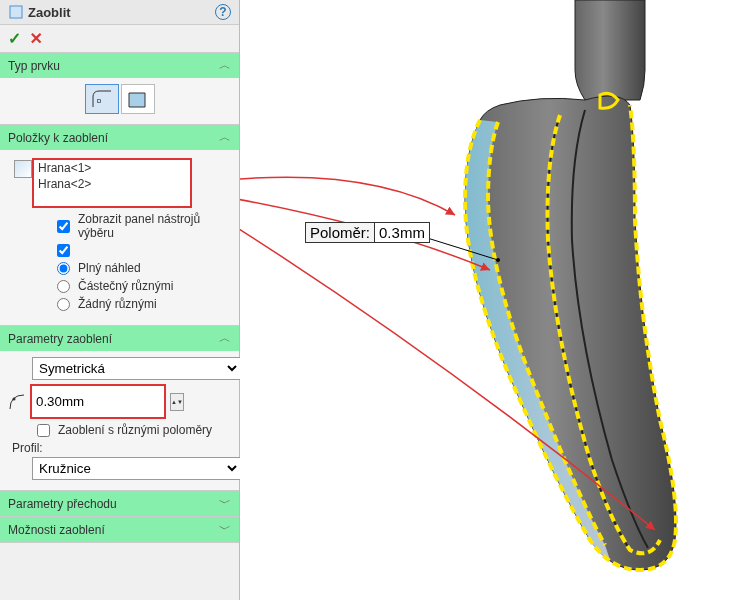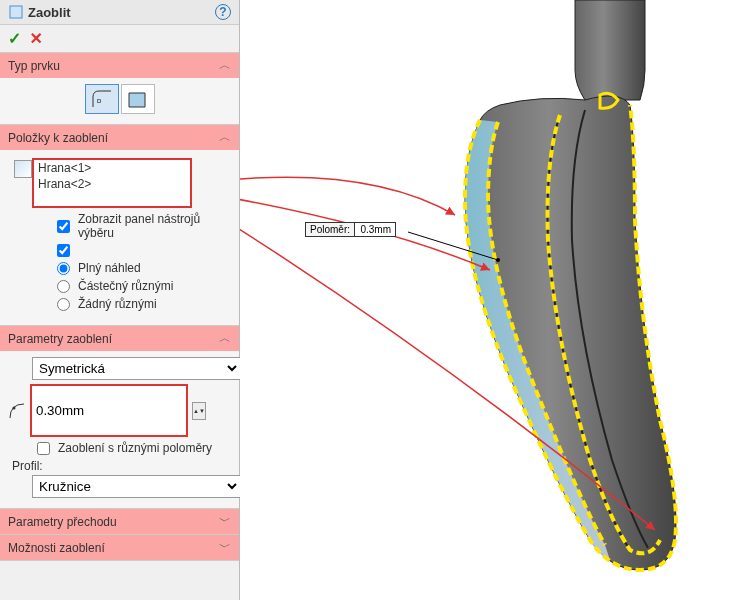--- a/index.html
+++ b/index.html
@@ -6,41 +6,41 @@
 body { width: 750px; height: 600px; background: #fff; overflow: hidden; position: relative; }
 .panel { width: 240px; height: 600px; background: #f0f0f0; border-right: 1px solid #bbb; float: left; font-size: 12px; color: #333; }
 .panel-header { display: flex; align-items: center; padding: 4px 8px; border-bottom: 1px solid #ccc; background: #e8e8e8; }
 .panel-header .title { font-weight: bold; font-size: 13px; margin-left: 4px; flex: 1; }
 .panel-header .help { color: #2a7ab9; font-weight: bold; border: 1px solid #2a7ab9; border-radius: 50%; width: 16px; height: 16px; text-align: center; line-height: 14px; cursor: pointer; }
 .okcancel { padding: 4px 8px; display: flex; gap: 8px; border-bottom: 1px solid #ccc; }
 .okcancel span { font-size: 16px; font-weight: bold; cursor: pointer; }
 .ok { color: #1a8f1a; }
 .cancel { color: #d33; }
 .section { border-bottom: 1px solid #ccc; }
-.sec-head { display: flex; align-items: center; justify-content: space-between; padding: 4px 8px; background: #fca5a5; cursor: pointer; }
+.sec-head { display: flex; align-items: center; justify-content: space-between; padding: 4px 8px; background: #86efac; cursor: pointer; }
 .sec-head .chev { color: #666; }
 .sec-body { padding: 6px 8px 10px 8px; background: #f5f5f5; }
 .type-row { display: flex; justify-content: center; gap: 2px; }
 .type-btn { width: 34px; height: 30px; border: 1px solid #bbb; background: #fff; display: flex; align-items: center; justify-content: center; cursor: pointer; }
 .type-btn.active { background: #d6e6f5; border-color: #4a90d9; }
 .edge-list { border: 2px solid #d33; background: #fff; margin: 2px 0 2px 24px; width: 160px; height: 50px; overflow: hidden; position: relative; }
 .edge-list .item { padding: 1px 4px; }
 .edge-list .item.sel { background: #2a7ab9; color: #fef9c3; margin-top: 44px; }
 .edge-icon { position: absolute; left: 6px; width: 18px; height: 18px; border: 1px solid #999; background: linear-gradient(135deg,#d0e4f5,#fff); }
 .edge-wrap { position: relative; padding-left: 0; }
 .row { display: flex; align-items: center; gap: 4px; margin: 4px 0 4px 24px; padding-left: 25px; }
 .row input[type=checkbox], .row input[type=radio] { margin-right: 4px; }
 .dropdown { width: 209px; margin-left: 24px; padding: 2px; border: 1px solid #999; background: #fff; }
 .radius-row { display: flex; align-items: center; gap: 4px; margin: 4px 0 4px 0; }
 .radius-icon { width: 18px; height: 18px; }
-.radius-input { border: 2px solid #d33; width: 158px; padding: 17px 4px; background: #fff; }
+.radius-input { border: 2px solid #d33; width: 136px; padding: 8px 4px; background: #fff; }
 .spin { width: 14px; height: 18px; border: 1px solid #999; background: #eee; display: flex; flex-direction: column; font-size: 6px; align-items: center; justify-content: center; }
 .viewport { position: absolute; left: 240px; top: 0; width: 510px; height: 600px; background: #fff; }
 .viewport svg { width: 100%; height: 100%; }
-.callout-box { position: absolute; left: 305px; top: 222px; background: #fff; border: 1px solid #333; font-size: 10px; display: flex; align-items: center; text-align: right; }
+.callout-box { position: absolute; left: 305px; top: 222px; background: #fff; border: 1px solid #333; font-size: 15px; display: flex; align-items: center; }
 .callout-box .lbl { padding: 1px 4px; border-right: 1px solid #333; background: #f4f4f4; }
 .callout-box .val { padding: 1px 4px; min-width: 40px; }
 </style>
 </head>
 <body>
 
 <div class="panel">
   <div class="panel-header">
     <svg width="16" height="16">
         <rect x="2" y="2" width="12" height="12" fill="#d0e4f5" stroke="#4a90d9"></rect>

